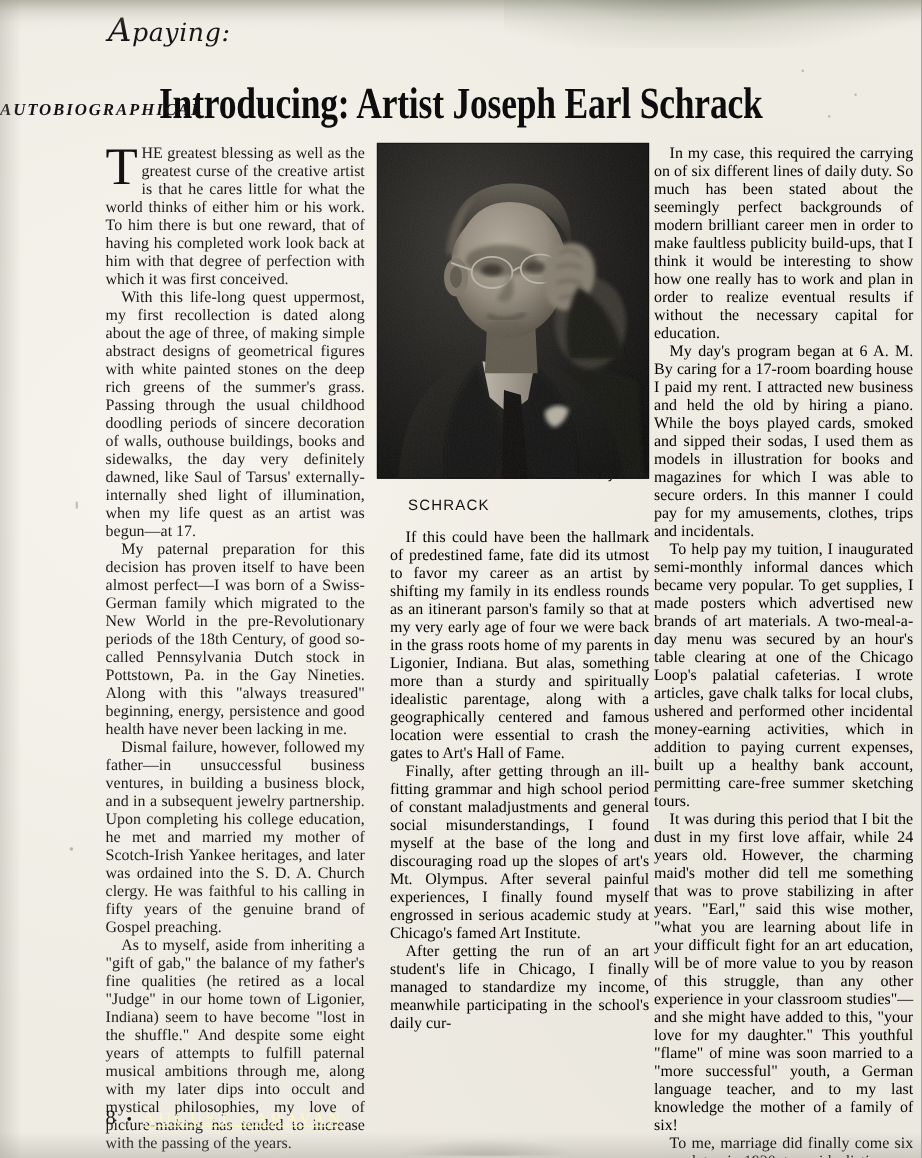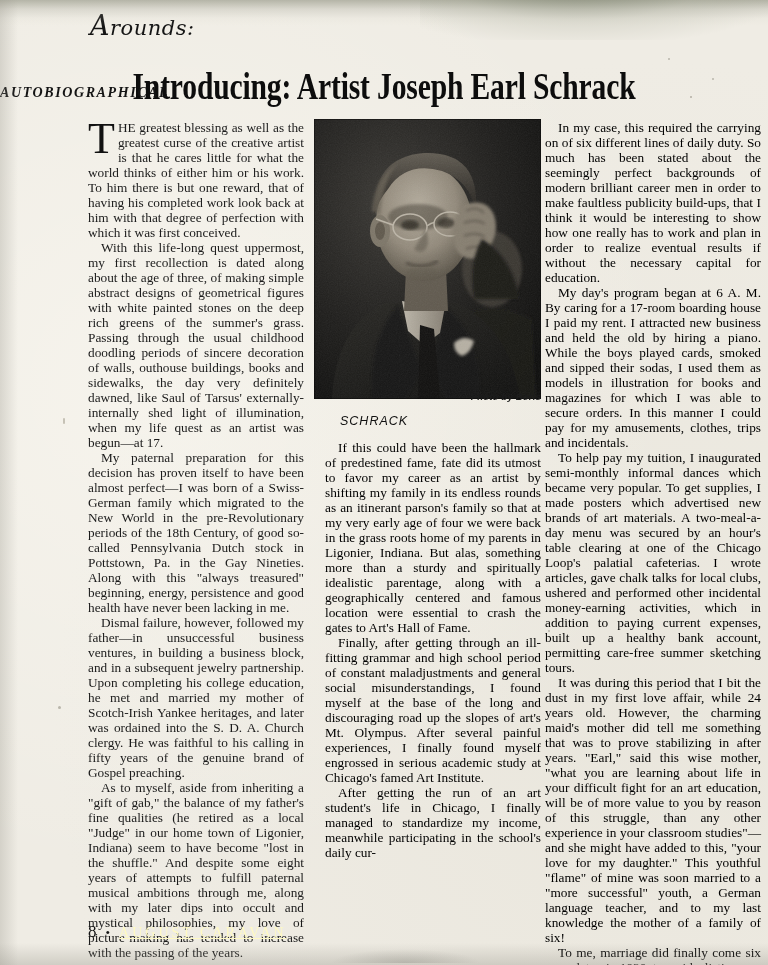--- a/index.html
+++ b/index.html
@@ -183,21 +183,20 @@
     color: #1d1d1d;
     letter-spacing: 0.2px;
   }
   .photo-caption {
     position: absolute;
     left: 26px; top: 295px;
     font-family: "Liberation Sans", sans-serif;
     font-size: 12.5px;
     letter-spacing: 1.0px;
     color: #121212;
-    font-style: italic;
   }
 
   
   .footer {
     position: absolute;
     left: 88px; top: 922px;
     display: flex;
     align-items: baseline;
     z-index: 20;
   }
@@ -228,21 +227,21 @@
     pointer-events: none;
   }
 </style>
 </head>
 <body>
 
 <div class="page">
 
   <div class="paper-tint"></div>
 
-  <div class="kicker"><span class="cap">A</span><span>rounds:</span></div>
+  <div class="kicker"><span class="cap">A</span><span>paying:</span></div>
 
   <h1 class="headline">Introducing: Artist Joseph Earl Schrack</h1>
 
   <div class="subhead">AUTOBIOGRAPHICAL</div>
 
   <div class="col col1">
     <p class="noindent"><span class="dropcap">T</span><span>HE greatest blessing as well as the greatest curse of the creative artist is that he cares little for what the world thinks of either him or his work. To him there is but one reward, that of having his completed work look back at him with that degree of perfection with which it was first conceived.</span></p>
     <p>With this life-long quest uppermost, my first recollection is dated along about the age of three, of making simple abstract designs of geometrical figures with white painted stones on the deep rich greens of the summer's grass. Passing through the usual childhood doodling periods of sincere decoration of walls, outhouse buildings, books and sidewalks, the day very definitely dawned, like Saul of Tarsus' externally-internally shed light of illumination, when my life quest as an artist was begun—at 17.</p>
     <p>My paternal preparation for this decision has proven itself to have been almost perfect—I was born of a Swiss-German family which migrated to the New World in the pre-Revolutionary periods of the 18th Century, of good so-called Pennsylvania Dutch stock in Pottstown, Pa. in the Gay Nineties. Along with this "always treasured" beginning, energy, persistence and good health have never been lacking in me.</p>
     <p>Dismal failure, however, followed my father—in unsuccessful business ventures, in building a business block, and in a subsequent jewelry partnership. Upon completing his college education, he met and married my mother of Scotch-Irish Yankee heritages, and later was ordained into the S. D. A. Church clergy. He was faithful to his calling in fifty years of the genuine brand of Gospel preaching.</p>

